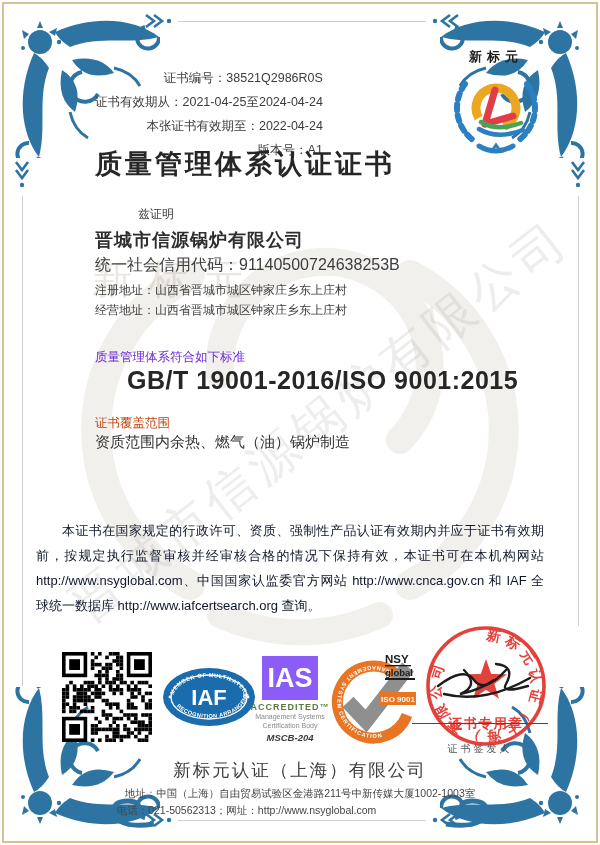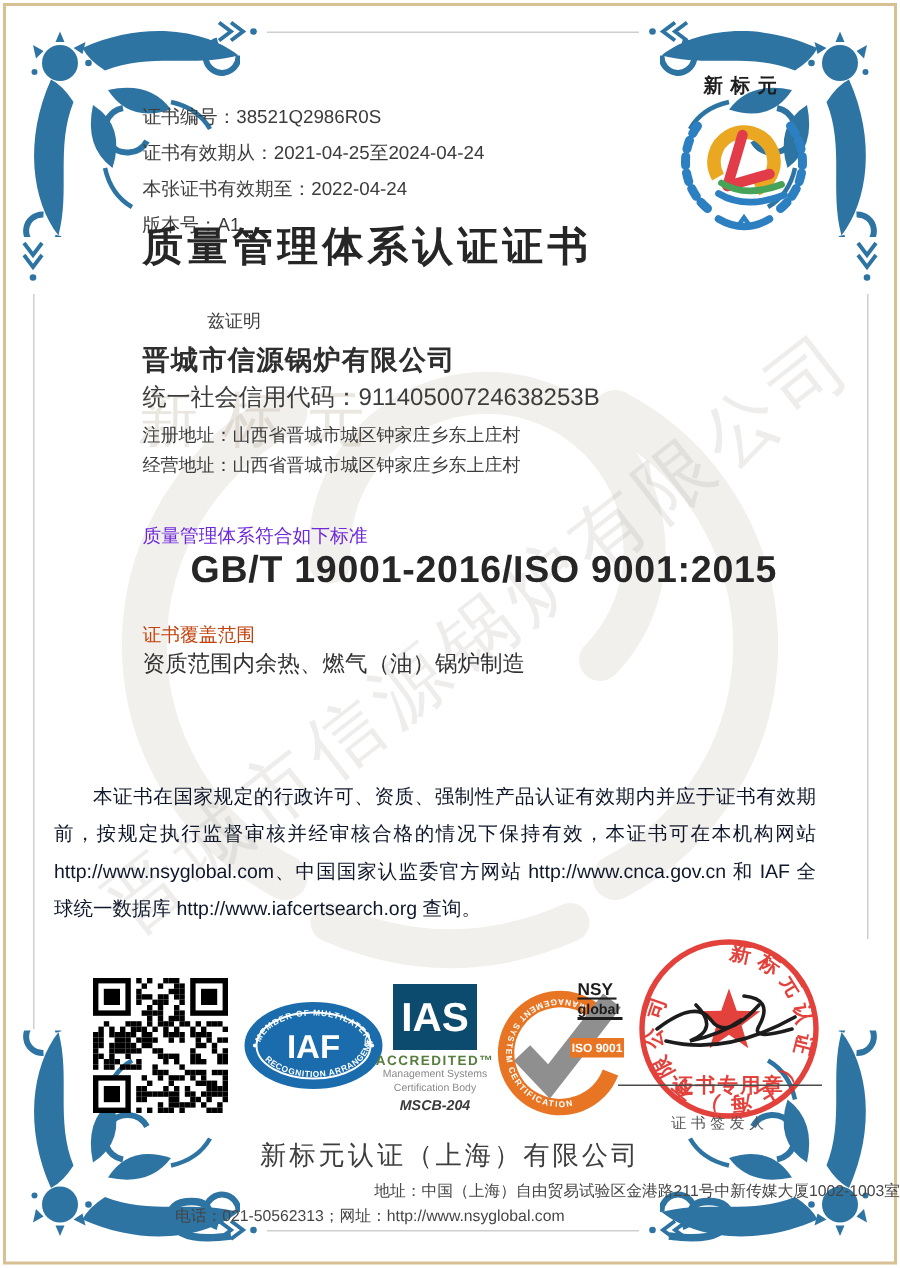--- a/index.html
+++ b/index.html
@@ -12,21 +12,21 @@
   .corner{width:150px;height:150px;}
   .corner.tr{transform:scaleX(-1);}
   .corner.bl{transform:scaleY(-1);}
   .corner.br{transform:scale(-1,-1);}
   
   #wm-wreath{left:70px;top:205px;opacity:1;}
   #wm-brand{left:92px;top:252px;font-size:40px;letter-spacing:16px;color:rgba(175,158,135,0.26);white-space:nowrap;}
   #wm-company{left:-70px;top:388px;width:780px;text-align:center;transform:rotate(-38deg);
      font-size:50px;letter-spacing:6px;color:rgba(125,115,105,0.13);white-space:nowrap;}
   
-  #info-block{left:95px;top:66px;font-size:12.5px;line-height:24px;color:#3c3c3c;}
+  #info-block{left:95px;top:66px;font-size:12.5px;line-height:24px;color:#3c3c3c;text-align:right;}
   #brand-logo{left:443px;top:48px;text-align:center;width:106px;}
   #brand-logo .brand-name{font-size:13px;letter-spacing:5px;color:#1d1d1d;font-weight:bold;}
   #page-title{left:95px;top:146px;font-size:27px;font-weight:bold;color:#262626;letter-spacing:3px;}
   
   #certify-intro{left:95px;top:206px;font-size:12px;color:#3c3c3c;margin-left:43px;}
   #company-name{left:95px;top:228px;font-size:18px;font-weight:bold;color:#2e2e2e;letter-spacing:1px;}
   #credit-code{left:95px;top:255px;font-size:16px;color:#3c3c3c;}
   #reg-address{left:95px;top:282px;font-size:12px;color:#3c3c3c;}
   #biz-address{left:95px;top:302px;font-size:12px;color:#3c3c3c;}
   
@@ -34,34 +34,34 @@
   #std-code{left:95px;top:366px;font-size:25px;font-weight:bold;color:#262626;letter-spacing:0.5px;margin-left:32px;}
   #scope-heading{left:95px;top:415px;font-size:12.5px;color:#c2410c;}
   #scope-text{left:95px;top:433px;font-size:15px;color:#333;}
   
   #notice{left:36px;top:518px;width:508px;font-size:13px;line-height:25px;
           text-align:justify;text-indent:2em;color:#0f172a;margin:0;}
   
   #qr-box{left:62px;top:652px;}
   #iaf-badge{left:162px;top:666px;}
   #ias-badge{left:248px;top:656px;width:84px;text-align:center;}
-  #ias-square{display:inline-block;width:56px;height:44px;background:#0c4a6e;color:#fff;
+  #ias-square{display:inline-block;width:56px;height:44px;background:#8b5cf6;color:#fff;
       font-weight:bold;font-size:27px;line-height:44px;letter-spacing:0px;}
   #ias-accredited{margin-top:2px;font-size:9px;font-weight:bold;color:#567d3e;letter-spacing:1px;}
   .ias-small{font-size:7px;color:#8a8a8a;line-height:9px;}
   #ias-code{font-size:9.5px;font-weight:bold;color:#3a3a3a;margin-top:2px;font-style:italic;}
   #nsy-badge{left:328px;top:650px;}
   #stamp{left:424px;top:624px;}
   #signer-line{left:412px;top:723px;width:136px;height:1px;background:#4a4a4a;}
   #signer-label{left:412px;top:742px;width:136px;text-align:center;font-size:10px;
       letter-spacing:3px;color:#555;}
   
   #footer-company{left:0;top:758px;width:600px;text-align:center;font-size:17.5px;
       color:#3d3d3d;letter-spacing:2px;font-weight:500;}
-  #footer-address{left:0;top:787px;width:600px;text-align:right;font-size:10.5px;color:#454545;}
+  #footer-address{left:0;top:787px;width:600px;text-align:center;font-size:10.5px;color:#454545;}
   #footer-contact{left:0;top:804px;width:493px;text-align:center;font-size:10.5px;color:#454545;}
 </style>
 </head>
 <body>
 
 <div id="page">
 
   <svg id="wm-wreath" class="abs" width="460" height="450" viewBox="0 0 460 450">
     <g fill="none" stroke="#f2f0ed" stroke-linecap="round">
       <path d="M120 70 A175 175 0 0 0 120 380" stroke-width="30"></path>

